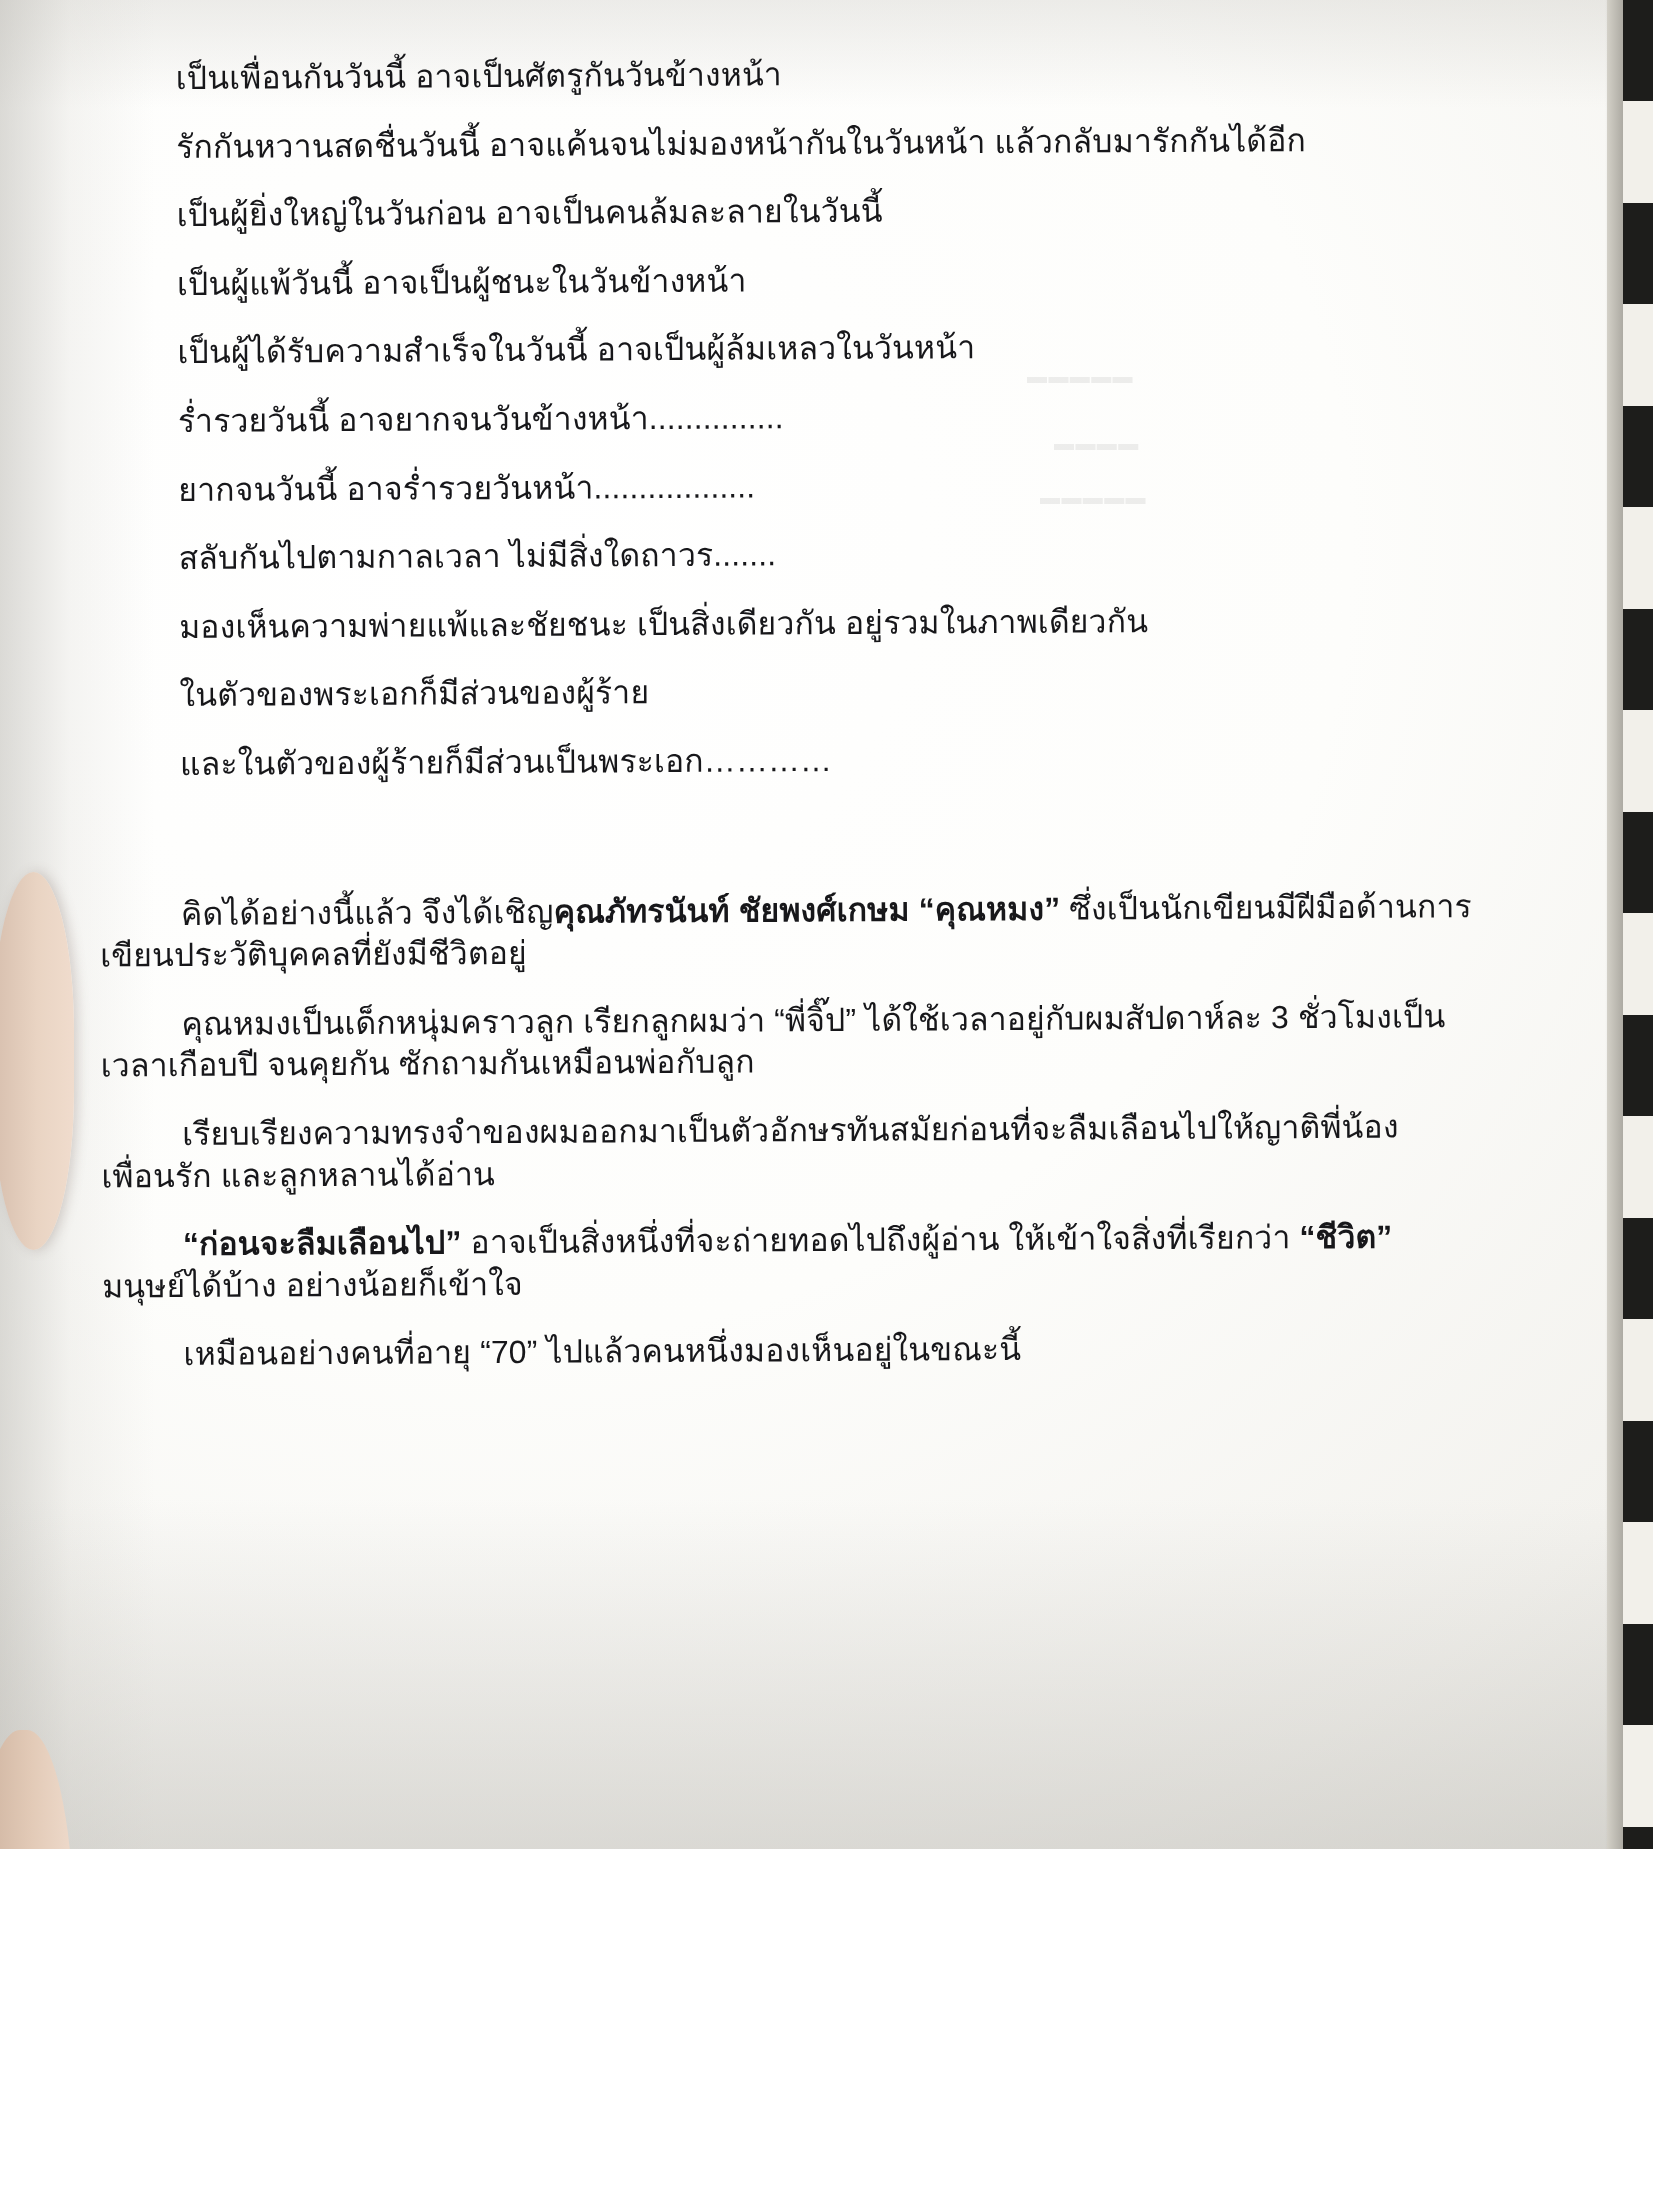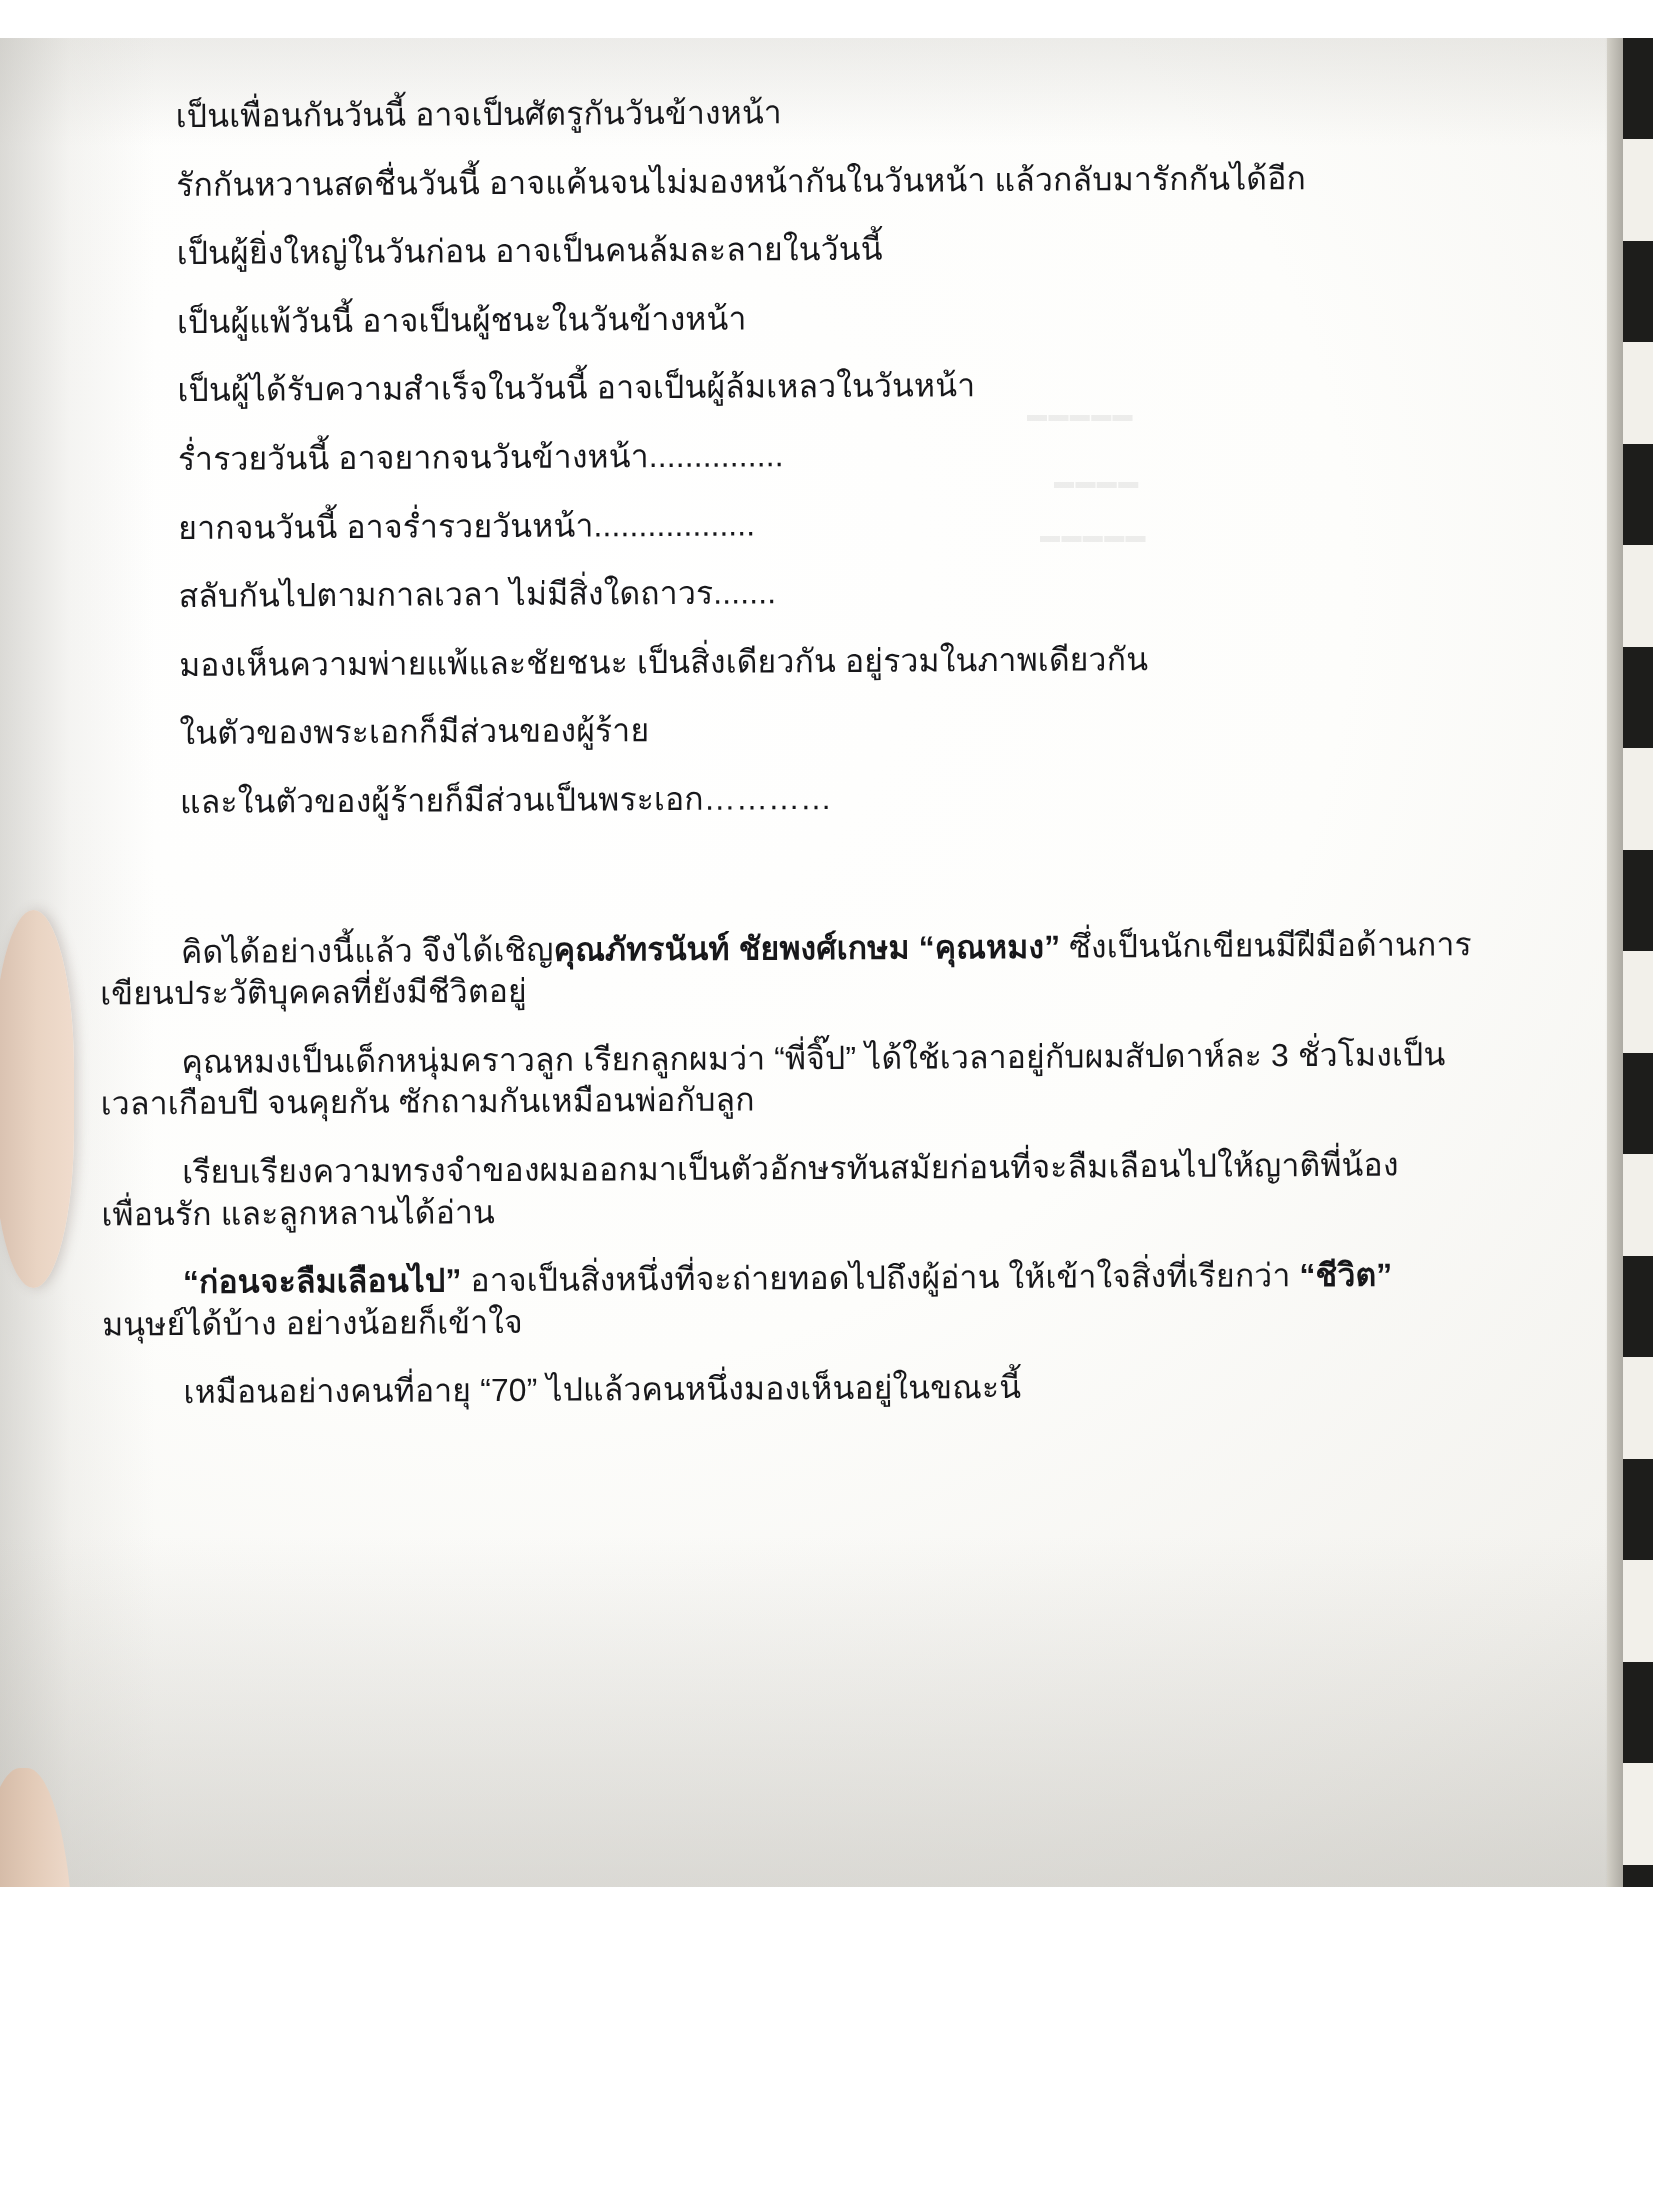--- a/index.html
+++ b/index.html
@@ -14,21 +14,20 @@
     font-family: "DejaVu Sans", sans-serif;
   }
 
   
   #photo {
     position: relative;
     width: 1654px;
     height: 1849px;
     background: #fbfaf6;
     overflow: hidden;
-    margin-top: 38px;
   }
 
   
   #paper {
     position: absolute;
     left: 0;
     top: 0;
     width: 1608px;
     height: 2205px;
     background:

